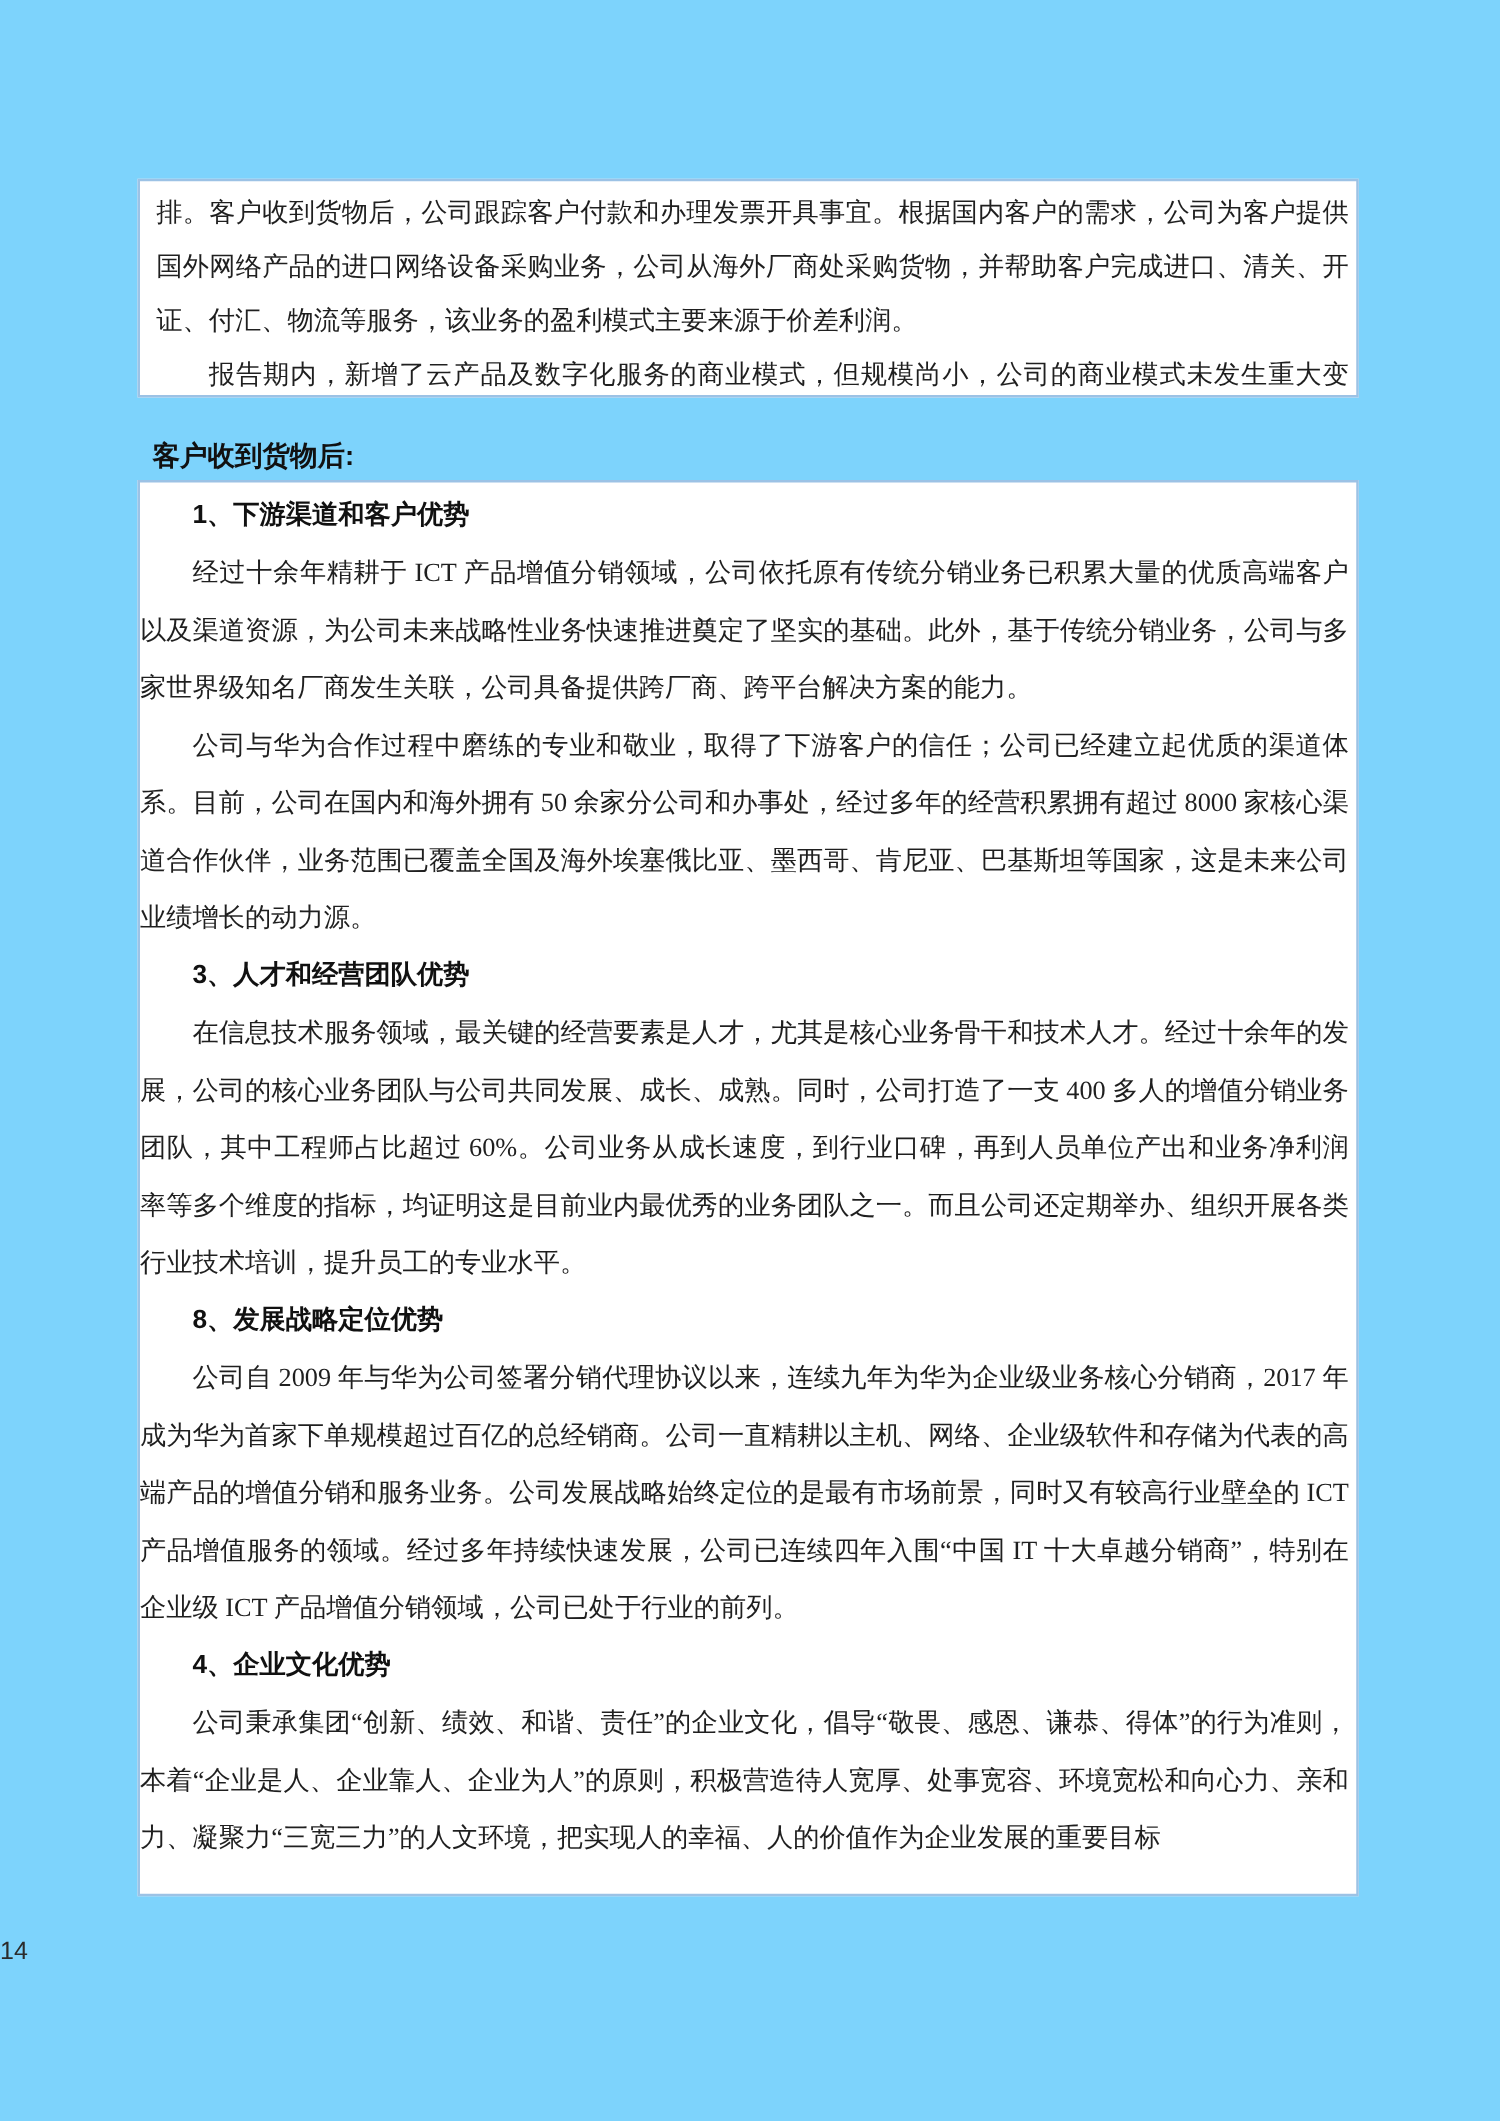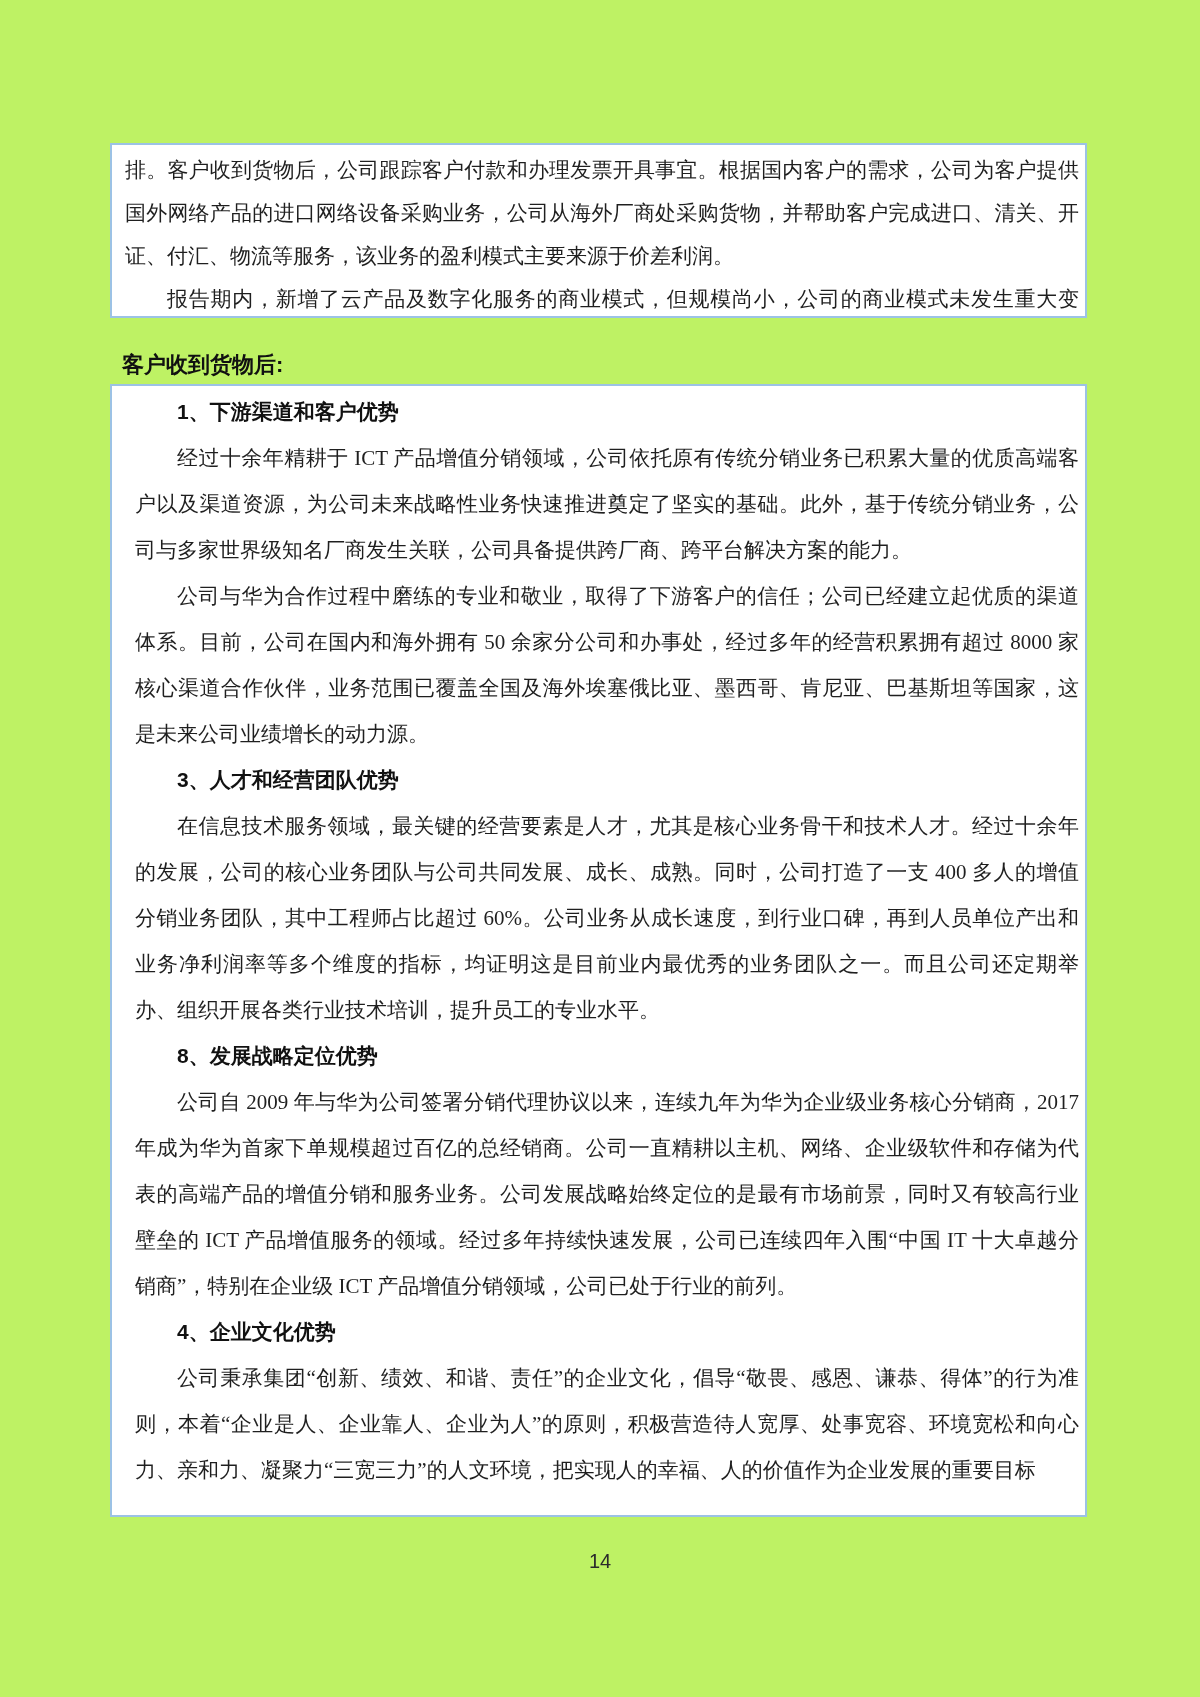--- a/index.html
+++ b/index.html
@@ -4,21 +4,21 @@
 <style>
   html, body {
     margin: 0;
     padding: 0;
     background: #ffffff;
   }
   .page {
     position: relative;
     width: 1200px;
     height: 1697px;
-    background: #bef264;
+    background: #7dd3fc;
     font-family: "Liberation Serif", "DejaVu Serif", serif;
     color: #1f1f1f;
     overflow: hidden;
   }
   .box {
     position: absolute;
     left: 110px;
     width: 977px;
     border: 2px solid var(--border-color, #9CC2E5);
     box-sizing: border-box;
@@ -28,21 +28,21 @@
   .box-continuation {
     top: 143px;
     height: 175px;
     padding: 4px 6px 0 13px;
     font-size: 21px;
     line-height: 43px;
   }
   .box-core {
     top: 384px;
     height: 1133px;
-    padding: 3px 6px 0 23px;
+    padding: 3px 6px 0 0;
     font-size: 21px;
     line-height: 46px;
   }
   .para {
     margin: 0;
     text-align: justify;
     text-indent: 42px;
   }
   .para.no-indent {
     text-indent: 0;
@@ -64,21 +64,20 @@
     line-height: 28px;
     font-weight: bold;
     font-family: "Liberation Sans", "DejaVu Sans", sans-serif;
     color: #111111;
   }
   .page-number {
     position: absolute;
     left: 0;
     top: 1550px;
     width: 100%;
-    text-align: center;
     font-size: 20px;
     color: #2b2b2b;
     font-family: "Liberation Sans", "DejaVu Sans", sans-serif;
   }
 </style>
 </head>
 <body>
 
 <div class="page">
 

